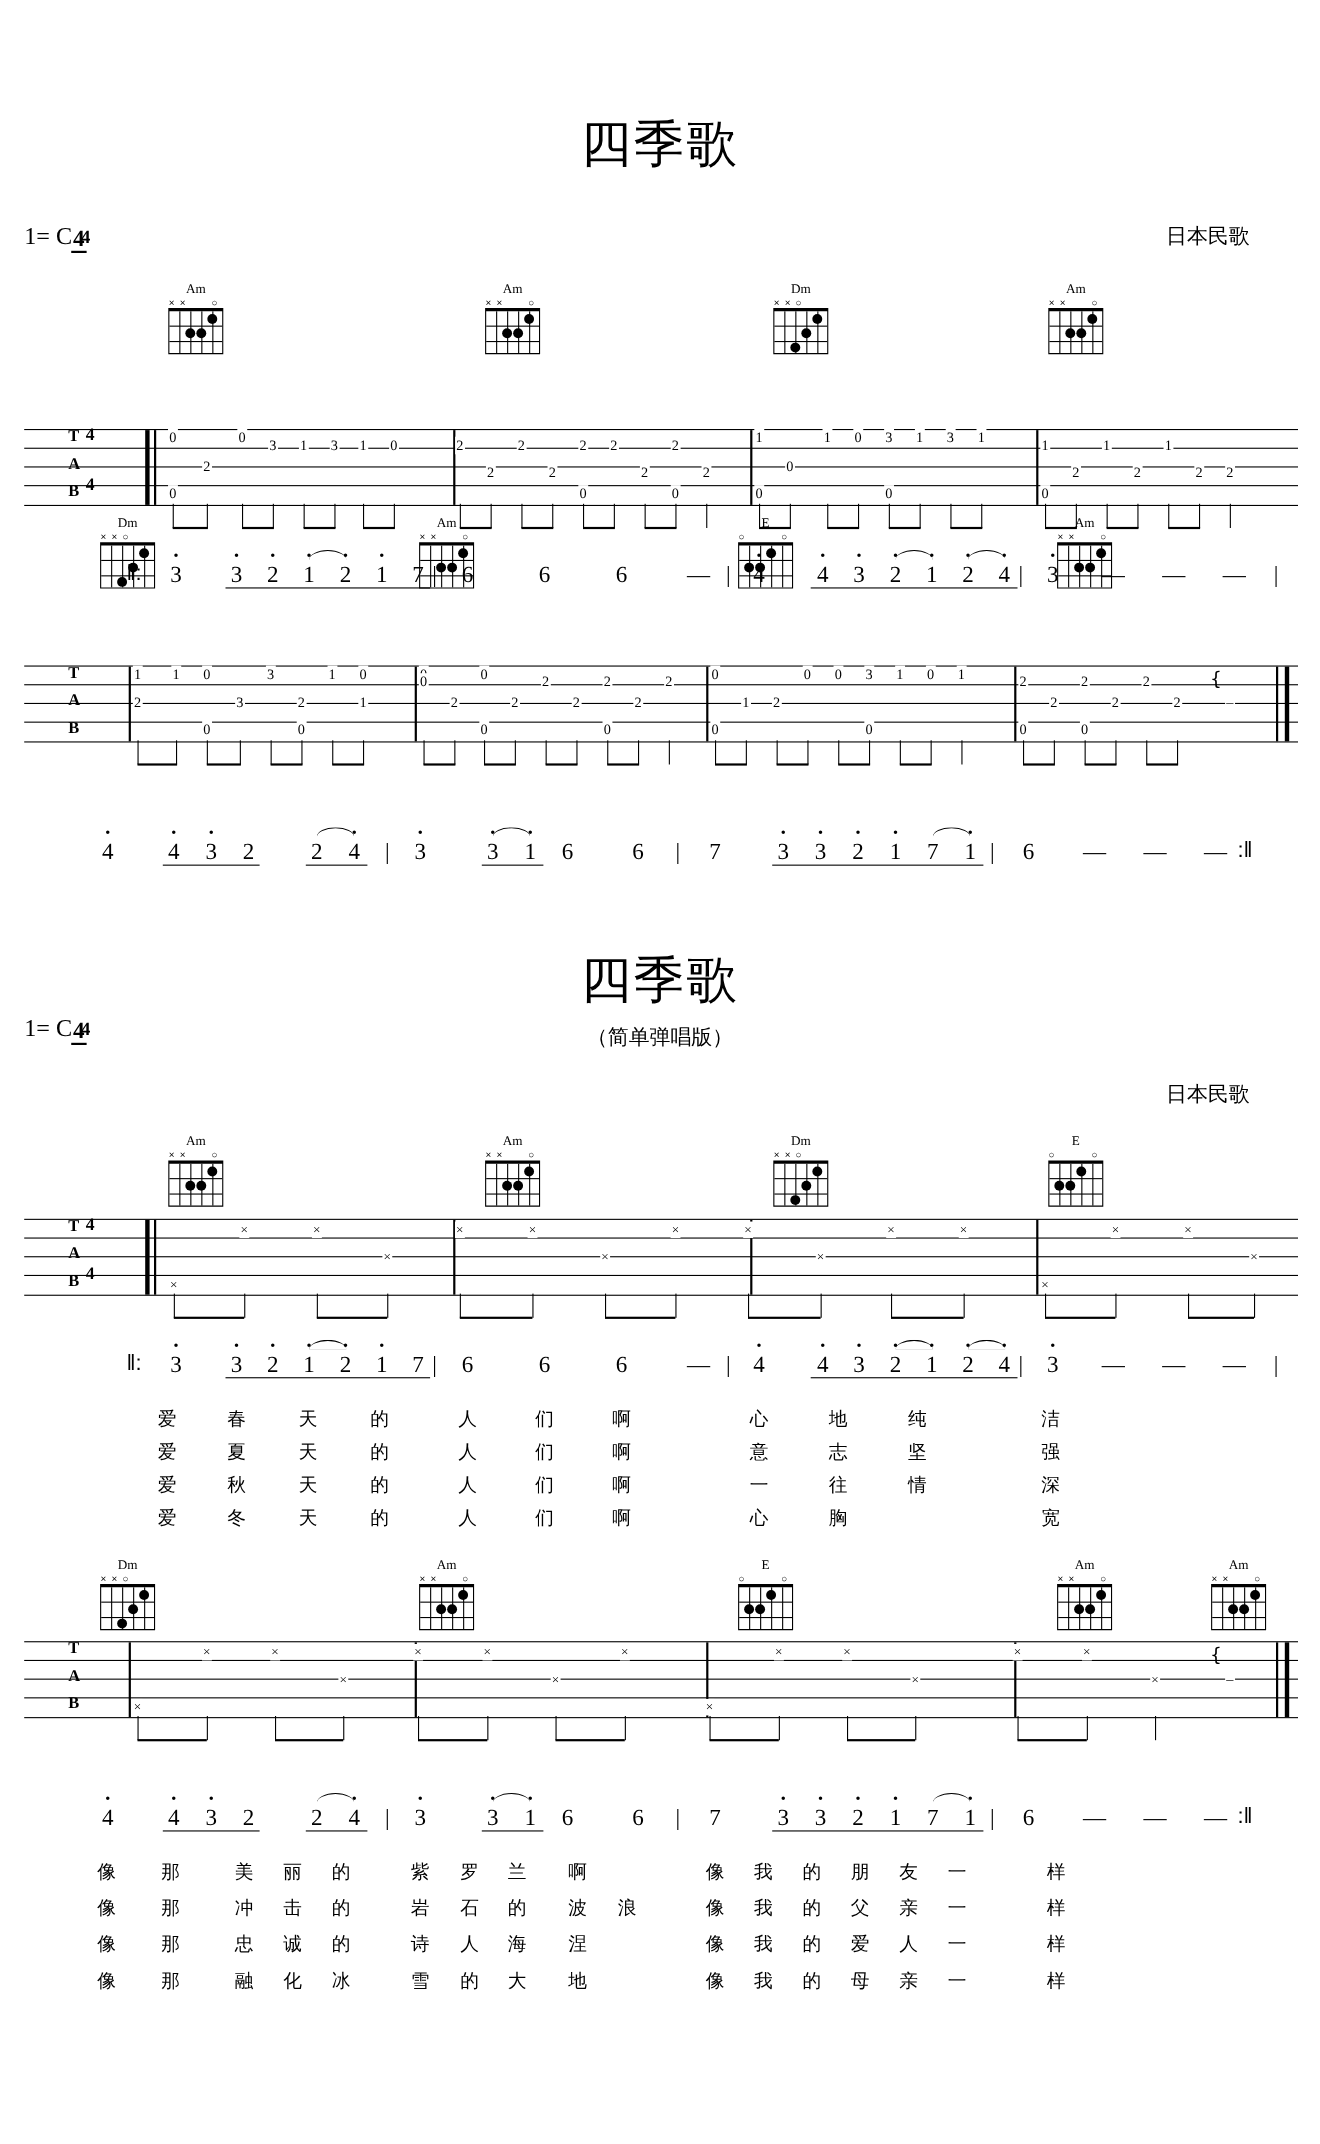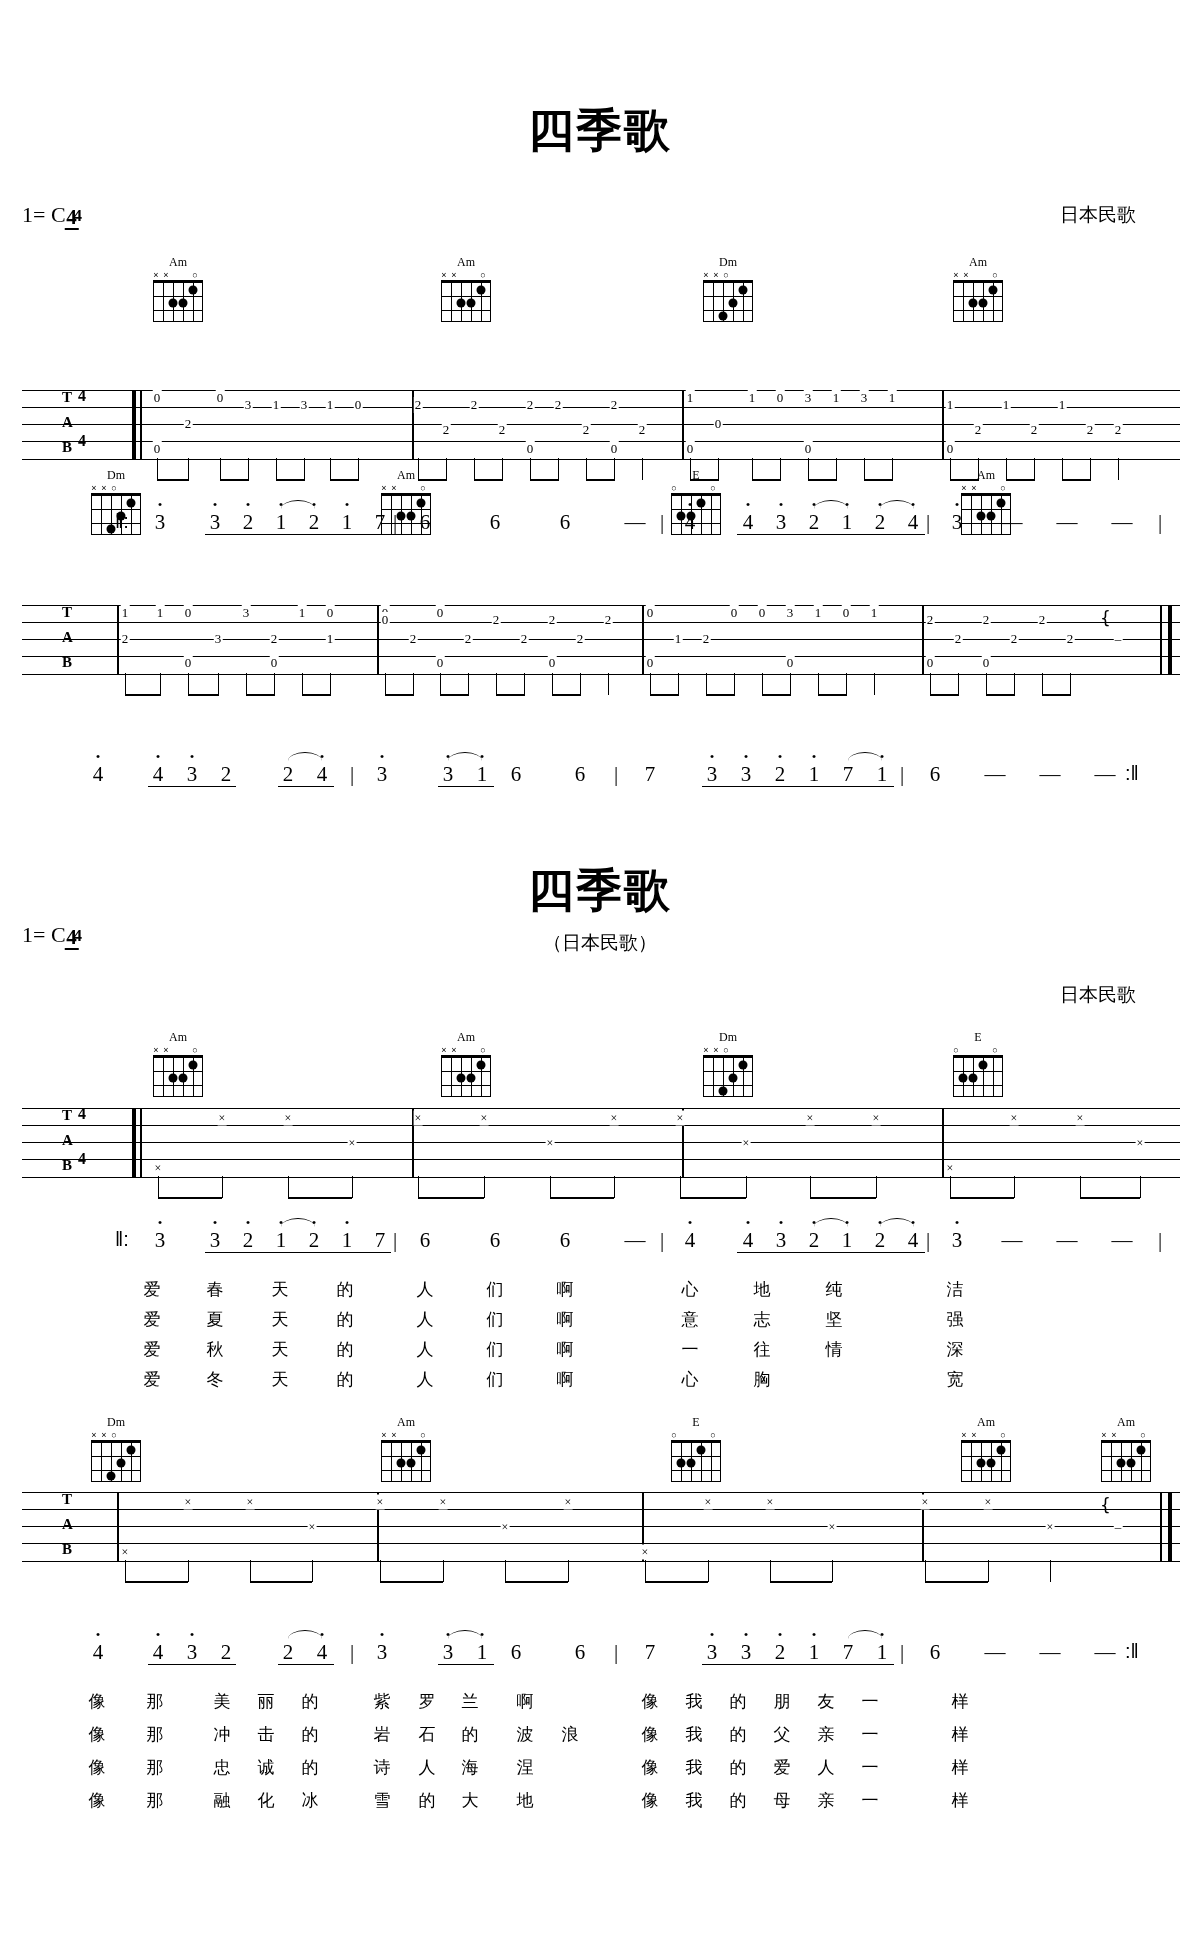--- a/index.html
+++ b/index.html
@@ -1,20 +1,20 @@
 <!DOCTYPE html>
 <html><head>
 <meta charset="utf-8">
 <style>
   html,body{margin:0;padding:0;background:#ffffff;}
   body{width:1200px;height:1949px;position:relative;font-family:"Liberation Sans","DejaVu Sans",sans-serif;color:#000;}
   .page{position:relative;width:1200px;height:1949px;}
 
   
-  .song-title{position:absolute;left:0;width:1200px;text-align:center;font-size:46px;font-weight:bold;letter-spacing:2px;font-family:"DejaVu Sans",sans-serif;}
+  .song-title{position:absolute;left:0;width:1200px;text-align:center;font-size:46px;font-weight:normal;letter-spacing:2px;font-family:"DejaVu Sans",sans-serif;}
   .song-sub{position:absolute;left:0;width:1200px;text-align:center;font-size:19px;font-family:"DejaVu Sans",sans-serif;}
   .key-sig{position:absolute;font-size:22px;font-family:"Liberation Serif",serif;}
   .key-sig .frac{display:inline-block;vertical-align:middle;text-align:center;line-height:1.0;font-size:17px;margin-left:6px;position:relative;top:-1px;}
   .key-sig .frac .num{display:block;border-bottom:2px solid #000;padding:0 2px;font-weight:bold;}
   .key-sig .frac .den{display:block;padding:0 2px;font-weight:bold;}
   .composer{position:absolute;font-size:19px;font-family:"DejaVu Sans",sans-serif;}
 
   
   .chord{position:absolute;width:56px;}
   .chord .cname{text-align:center;font-size:12px;font-family:"Liberation Serif",serif;margin-bottom:1px;}
@@ -502,21 +502,21 @@
   <div class="und" style="left:702px;top:786px;width:192px"></div>
   <div class="slur" style="left:848px;top:752px;width:34px"></div>
   <div class="numline" style="left:900px;top:762px">|</div>
   <div class="num" style="left:935px;top:762px"><span>6</span></div>
   <div class="dash" style="left:995px;top:762px">—</div>
   <div class="dash" style="left:1050px;top:762px">—</div>
   <div class="dash" style="left:1105px;top:762px">—</div>
   <div class="repeat-dots" style="left:1125px;top:762px">:‖</div>
 
   <div class="song-title" style="top:860px">四季歌</div>
-  <div class="song-sub" style="top:930px">（日本民歌）</div>
+  <div class="song-sub" style="top:930px">（简单弹唱版）</div>
   <div class="key-sig" style="left:22px;top:922px">
     <span>1= C</span><span class="frac"><span class="num">4</span><span class="den">4</span></span>
   </div>
   <div class="composer" style="left:1060px;top:982px">日本民歌</div>
 
   <div class="chord" style="left:150px;top:1030px">
     <div class="cname">Am</div>
     <div class="marks">
         <span style="left:6px">×</span>
         <span style="left:16px">×</span>

